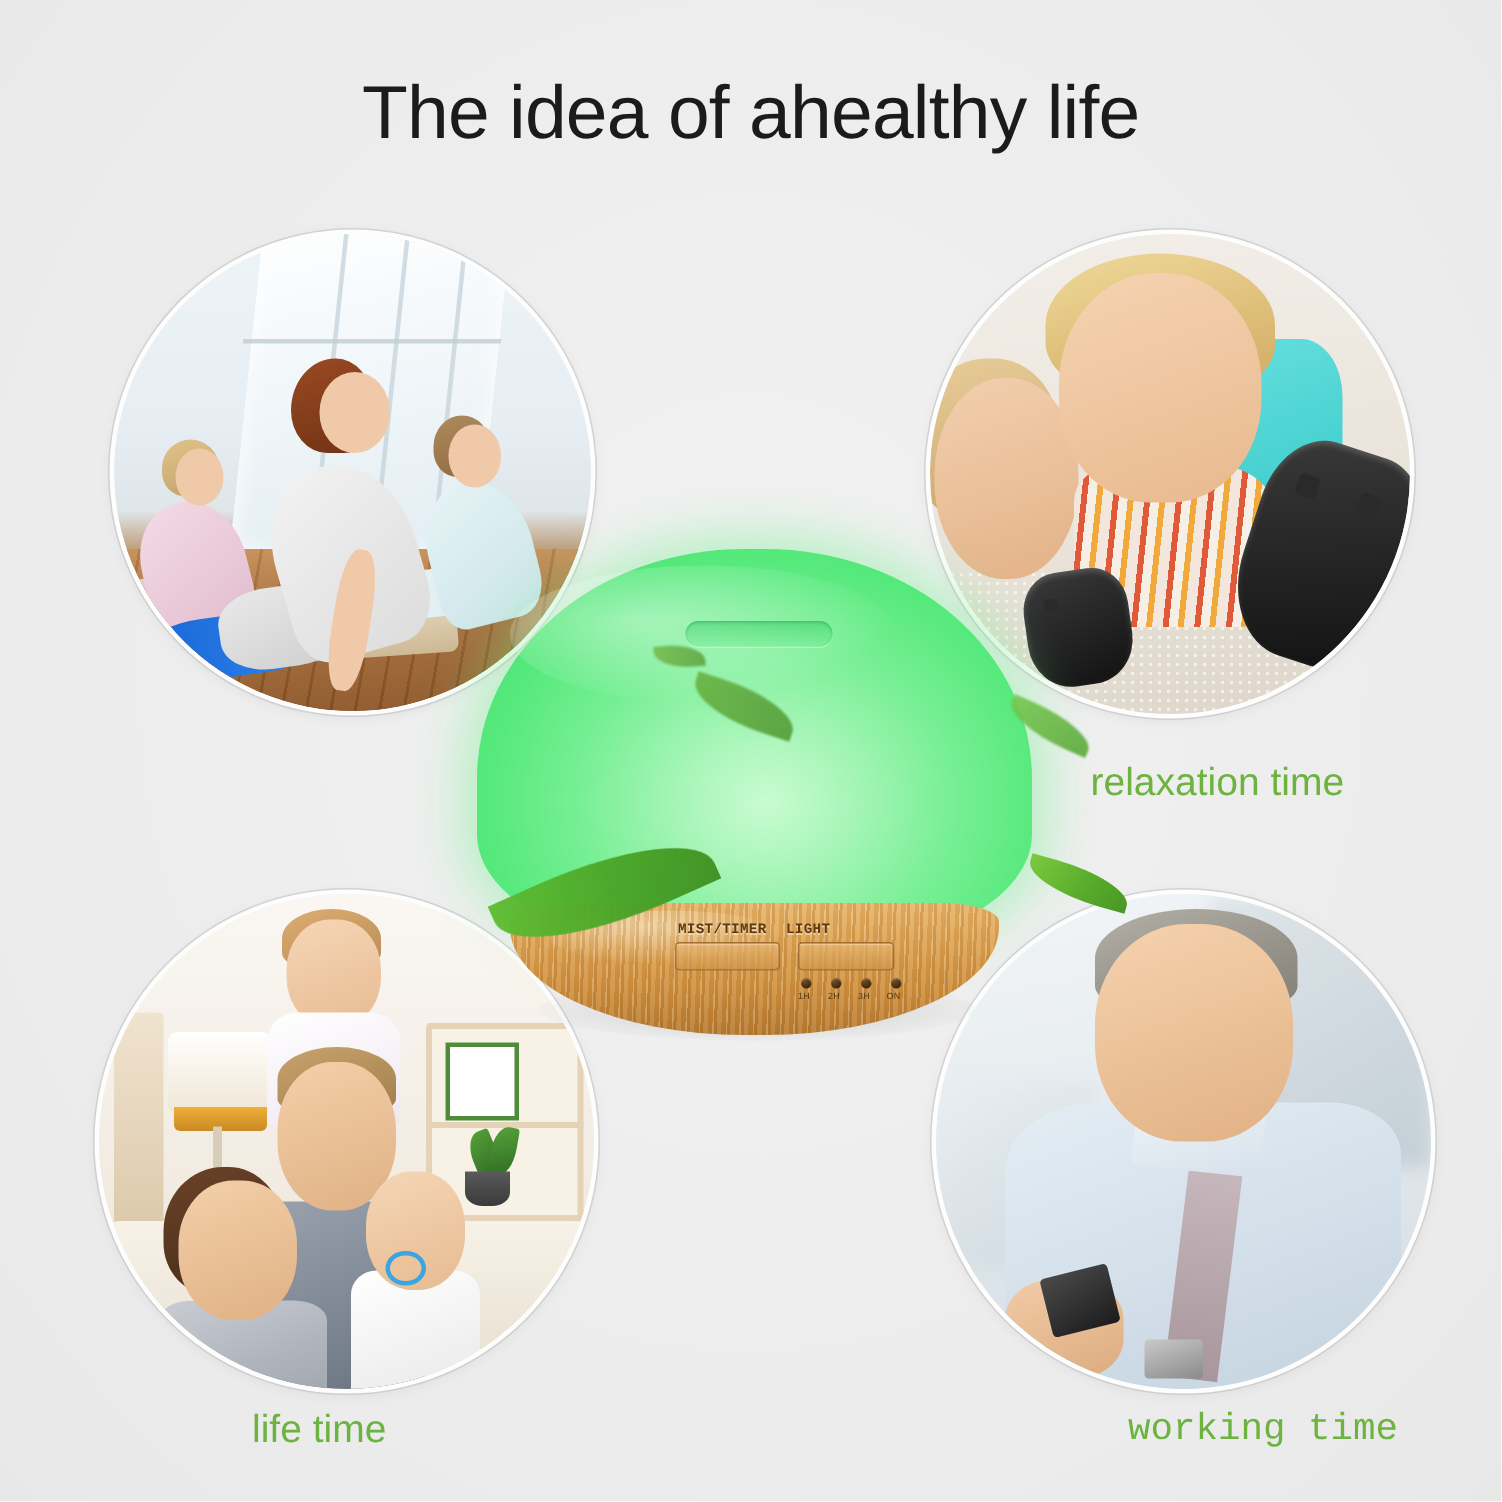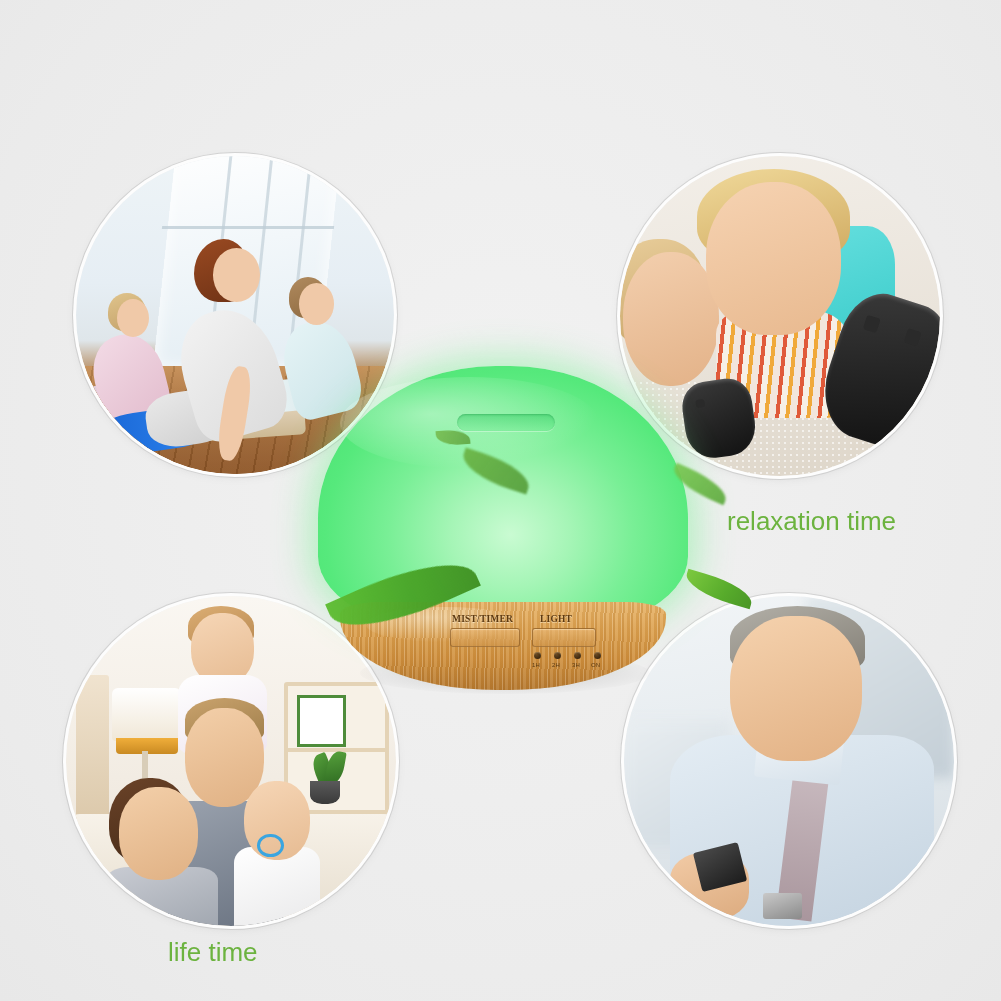--- a/index.html
+++ b/index.html
@@ -280,25 +280,25 @@
   }
   #base-shine {
     position: absolute; left: 8%; top: 6%; width: 48%; height: 40%;
     background: radial-gradient(ellipse at 40% 30%, rgba(255,248,228,0.50), rgba(255,255,255,0) 72%);
     border-radius: 50%;
   }
   
   #panel { position: absolute; left: 130px; top: 248px; width: 160px; height: 66px; }
   .panel-label {
     position: absolute; font-size: 9.5px; letter-spacing: 0.2px; color: #5d3a12;
-    font-family: Liberation Serif, serif; font-weight: bold; white-space: nowrap;
+    font-family: Liberation Mono, monospace; font-weight: bold; white-space: nowrap;
     text-shadow: 0 1px 0 rgba(255,240,210,0.6);
   }
   #label-mist { left: 4px; top: 0; }
-  #label-light { left: 92px; top: 0; text-align: right; }
+  #label-light { left: 76px; top: 0; text-align: right; }
   .panel-button {
     position: absolute; height: 17px;
     background: linear-gradient(180deg, rgba(235,186,120,0.65), rgba(206,148,73,0.7));
     border: 1px solid rgba(120,74,26,0.55);
     border-radius: 3px;
     box-shadow: inset 0 1px 1px rgba(255,240,210,0.45);
   }
   #btn-mist  { left: 2px;  top: 14px; width: 68px; }
   #btn-light { left: 84px; top: 14px; width: 62px; }
   .led { position: absolute; width: 7px; height: 7px; border-radius: 50%;
@@ -342,20 +342,21 @@
     background: linear-gradient(110deg, rgba(120,200,80,0.9), rgba(86,166,52,0.88));
     transform: rotate(24deg);
     filter: blur(0.8px);
   }
 </style>
 </head>
 <body>
 
 <div id="poster">
 
+  <div id="title">The idea of ahealthy life</div>
 
   <div class="photo-circle" id="circle-recovery">
     <div class="photo-inner">
       <div class="scn-yoga">
         <div class="yoga-window"></div>
         <div class="yoga-mullion" style="left:45%;"></div>
         <div class="yoga-mullion" style="left:58%;"></div>
         <div class="yoga-mullion" style="left:70%;"></div>
         <div class="yoga-frame-h" style="top:22%;"></div>
         <div class="yoga-floor"></div>
@@ -450,20 +451,21 @@
         <div class="work-head"></div>
         <div class="work-hand"></div>
         <div class="work-phone"></div>
         <div class="work-watch"></div>
       </div>
     </div>
   </div>
 
   <div class="caption" id="cap-relaxation">relaxation time</div>
   <div class="caption" id="cap-rest">life time</div>
+  <div class="caption" id="cap-working">working time</div>
 
   <div id="product">
     <div id="product-shadow"></div>
 
     <div id="dome">
       <div id="dome-sheen"></div>
       <div id="mist-vent"></div>
       <div class="leaf" id="leaf-dome-small"></div>
       <div class="leaf" id="leaf-dome-mid"></div>
       <div class="leaf" id="leaf-far-right"></div>

